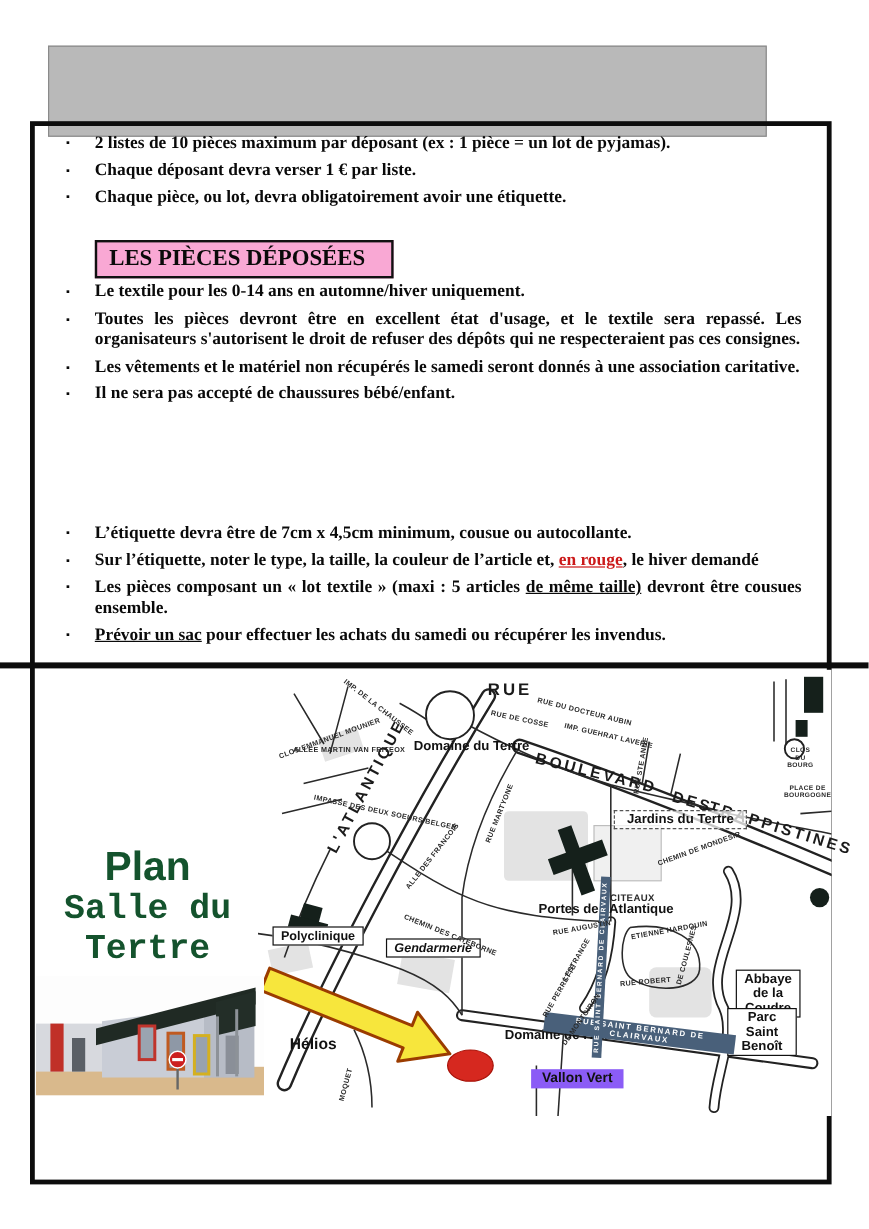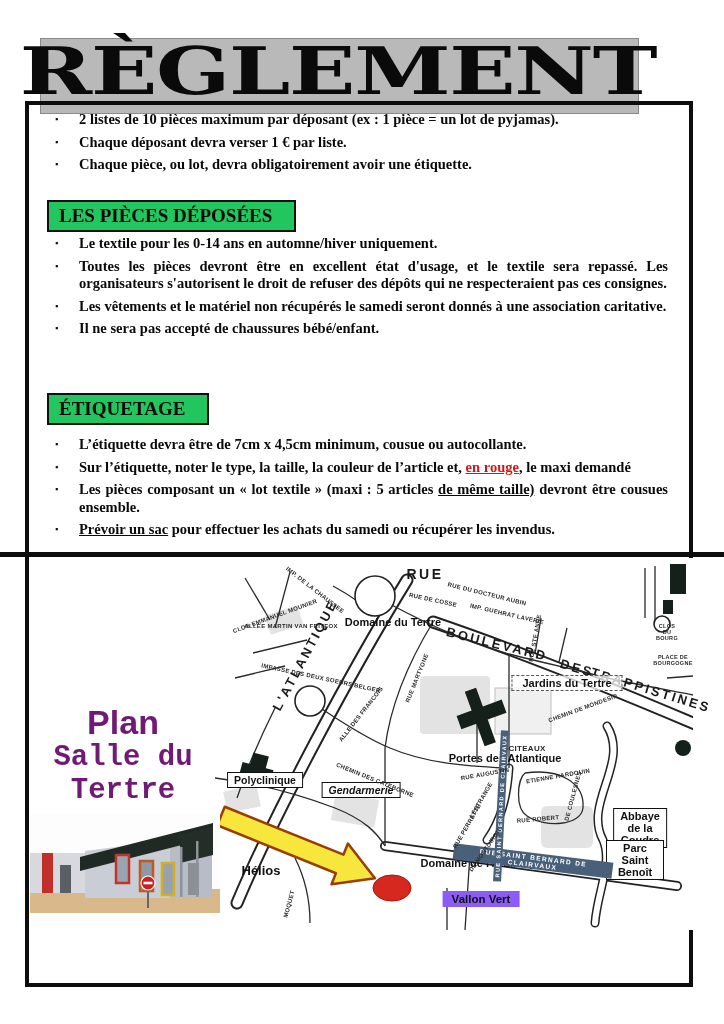--- a/index.html
+++ b/index.html
@@ -17,54 +17,51 @@
               white-space:nowrap;transform:scaleX(1.32);letter-spacing:-1px;}
   
   .doc-list{position:absolute;margin:0;padding:0;list-style:none;z-index:5;}
   .doc-list li{display:flex;margin-bottom:5px;font-weight:bold;font-size:14.5px;
                line-height:17.5px;color:#0a0a0a;}
   .doc-list .blt{flex:none;width:24px;font-size:9px;line-height:17.5px;padding-left:3px;}
   .doc-list .btxt{flex:1;text-align:justify;}
   .seg-red{color:#cc1a1a;text-decoration:underline;}
   .seg-u{text-decoration:underline;}
   
-  .sec-head{position:absolute;border:2px solid #111;background:#22c55e;padding:3px 22px 3px 10px;
-            font-weight:bold;font-size:19px;color:#0a0a0a;z-index:5;white-space:nowrap;}
+  .sec-head{position:absolute;border:2px solid #111;background:#f9a8d4;padding:3px 22px 3px 10px;
+            font-weight:bold;font-size:19px;color:#0a0a0a;z-index:5;white-space:nowrap;margin-left:32px;}
   
   #map-wrap{position:absolute;left:215px;top:558px;width:478px;height:372px;z-index:4;}
   #map-svg{position:absolute;left:0;top:0;}
   #map-labels{position:absolute;left:0;top:0;width:478px;height:372px;z-index:6;}
   .mlabel{position:absolute;white-space:pre-line;font-family:"Liberation Sans",sans-serif;
           font-weight:bold;color:#111;text-align:center;}
   .mlabel.tiny{color:#2a2a2a;letter-spacing:.3px;}
   .mlabel.road{letter-spacing:2.5px;color:#1a1a1a;}
   .mlabel.box{background:#fff;border:1.5px solid #111;padding:1px 6px;margin-top:48px;}
   .mlabel.dash{background:rgba(255,255,255,.75);border:1px dashed #555;padding:1px 10px;}
   .mlabel.gray{background:#8b5cf6;padding:2px 9px;}
   .mlabel.blue{background:#49607a;color:#fff;padding:1px 4px;letter-spacing:1.4px;}
   #arrow-svg{position:absolute;left:0;top:0;z-index:7;pointer-events:none;}
   
   #plan-block{position:absolute;left:24px;top:703px;width:198px;text-align:center;z-index:5;
-              color:#701a75;}
+              color:#14532d;}
   #plan-line1{font-family:"Liberation Sans",sans-serif;font-weight:bold;font-size:34px;line-height:38px;}
   #plan-line2{font-family:Liberation Mono, monospace;font-weight:bold;font-size:29px;line-height:33px;}
   #plan-address{font-family:"Liberation Serif",serif;font-weight:bold;font-size:16px;margin-top:5px;}
   #building{position:absolute;left:30px;top:813px;z-index:5;}
 </style>
 </head>
 <body>
 
 <div id="page">
 
   <div id="title-band"></div>
   <div id="main-box"></div>
   <div id="separator"></div>
-  <div id="page-title">
-    <span>RÈGLEMENT</span>
-  </div>
 
   <ul class="doc-list" id="list-intro" style="left:52px;top:111px;width:612px">
       <li>
         <span class="blt">▪</span>
         <span class="btxt"><span>2 listes de 10 pièces maximum par déposant (ex : 1 pièce = un lot de pyjamas).</span></span>
       </li>
       <li>
         <span class="blt">▪</span>
         <span class="btxt"><span>Chaque déposant devra verser 1 € par liste.</span></span>
       </li>
@@ -87,29 +84,28 @@
       <li>
         <span class="blt">▪</span>
         <span class="btxt"><span>Les vêtements et le matériel non récupérés le samedi seront donnés à une association caritative.</span></span>
       </li>
       <li>
         <span class="blt">▪</span>
         <span class="btxt"><span>Il ne sera pas accepté de chaussures bébé/enfant.</span></span>
       </li>
     </ul>
 
-  <div class="sec-head" style="left:47px;top:393px">ÉTIQUETAGE</div>
   <ul class="doc-list" id="list-s1" style="left:52px;top:436px;width:616px">
       <li>
         <span class="blt">▪</span>
         <span class="btxt"><span>L’étiquette devra être de 7cm x 4,5cm minimum, cousue ou autocollante.</span></span>
       </li>
       <li>
         <span class="blt">▪</span>
-        <span class="btxt"><span>Sur l’étiquette, noter le type, la taille, la couleur de l’article et, </span><span class="seg-red">en rouge</span><span>, le maxi demandé</span></span>
+        <span class="btxt"><span>Sur l’étiquette, noter le type, la taille, la couleur de l’article et, </span><span class="seg-red">en rouge</span><span>, le hiver demandé</span></span>
       </li>
       <li>
         <span class="blt">▪</span>
         <span class="btxt"><span>Les pièces composant un « lot textile » (maxi : 5 articles </span><span class="seg-u">de même taille)</span><span> devront être cousues ensemble.</span></span>
       </li>
       <li>
         <span class="blt">▪</span>
         <span class="btxt"><span class="seg-u">Prévoir un sac</span><span> pour effectuer les achats du samedi ou récupérer les invendus.</span></span>
       </li>
     </ul>

